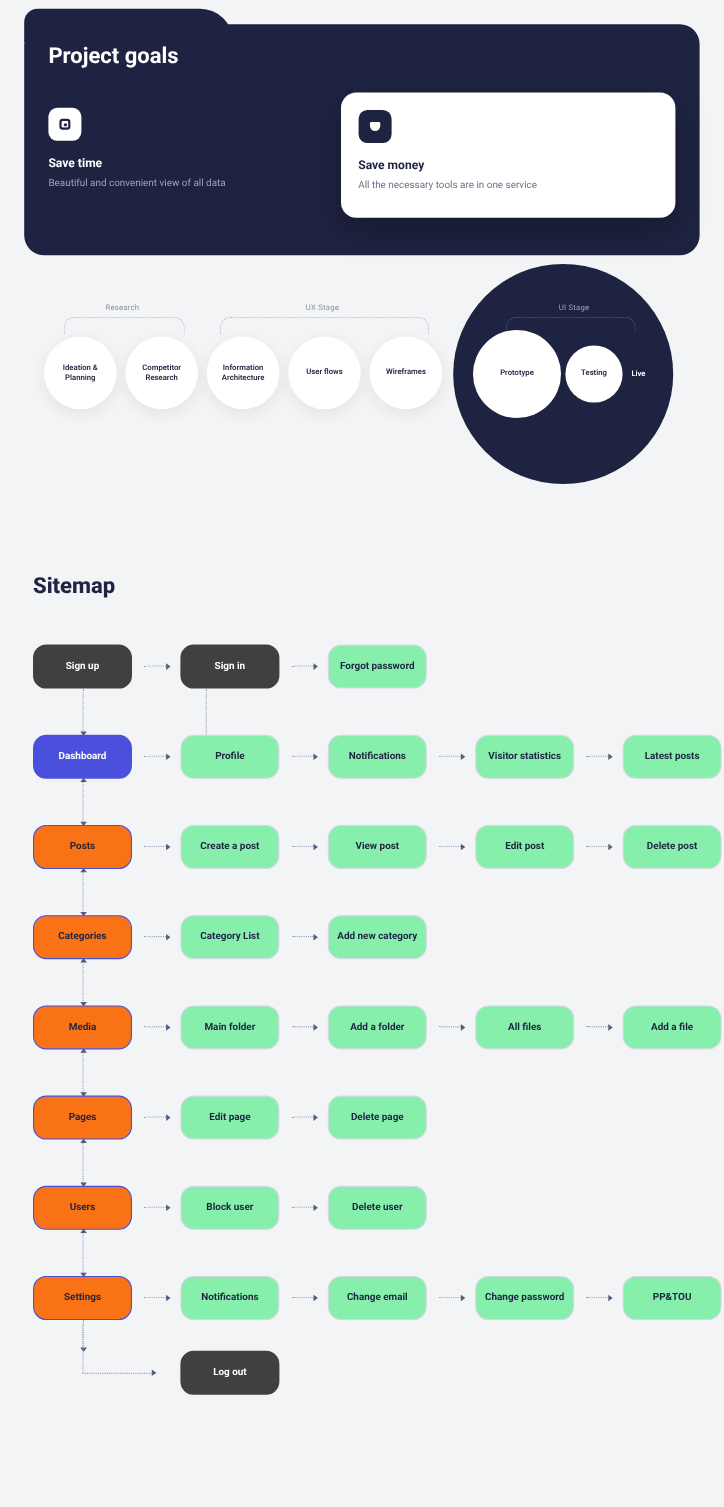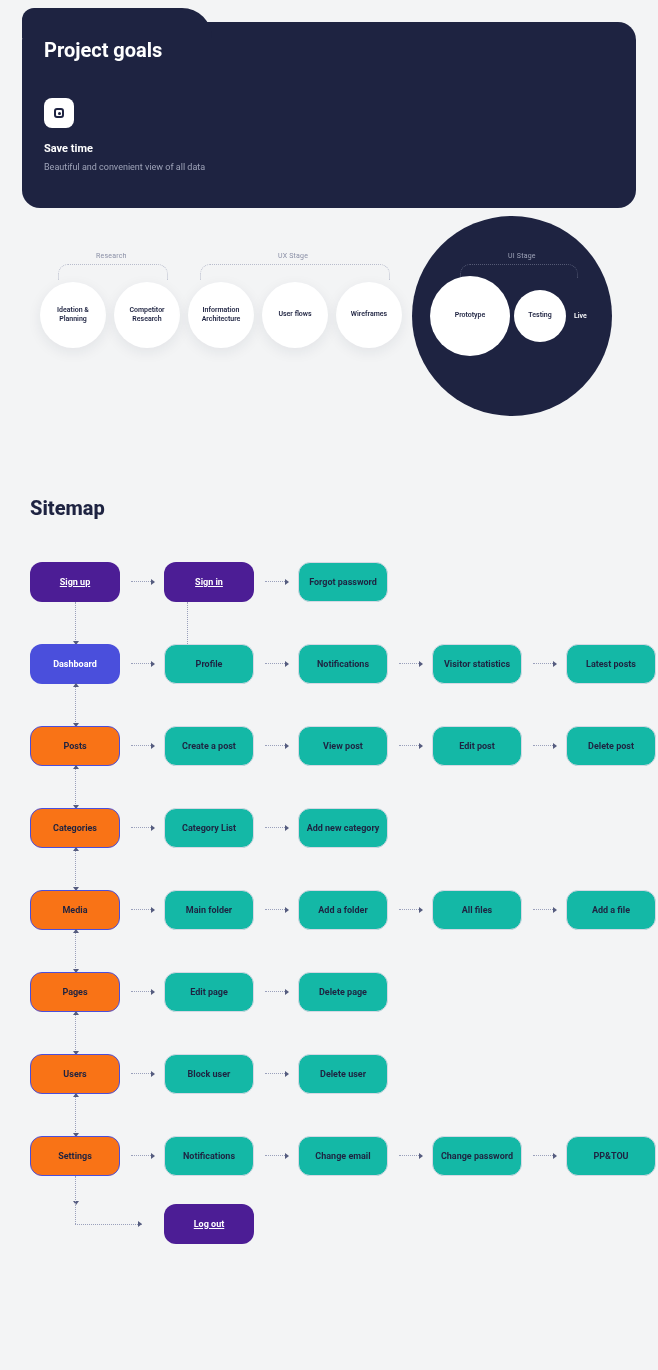--- a/index.html
+++ b/index.html
@@ -85,24 +85,24 @@
   .sitemap-title { font-size: 20px; font-weight: 800; margin-bottom: 42px; }
   .sm-grid { position: relative; }
   .sm-row { display:flex; align-items:center; gap:22px; margin-bottom: 42px; position:relative; }
   .sm-row:last-child { margin-bottom: 0; }
   .node {
     width: 90px; height: 40px; border-radius: 12px;
     display:flex; align-items:center; justify-content:center;
     font-size: 9px; font-weight: 700;
     position: relative; flex-shrink: 0;
   }
-  .node.dark { background:#4c1d95; color:#fff;text-decoration:underline; }
+  .node.dark { background:#404040; color:#fff; }
   .node.blue { background:#4a4fdc; color:#fff; }
   .node.outline-blue { background:#f97316; border:1.5px solid #4a4fdc; color:#1e2341; }
-  .node.outline-gray { background:#14b8a6; border:1.5px solid #d5d8e3; color:#1e2341; }
+  .node.outline-gray { background:#86efac; border:1.5px solid #d5d8e3; color:#1e2341; }
   
   .conn {
     position: relative; width: 22px; flex-shrink: 0;
     display:flex; align-items:center; justify-content:center;
     margin: 0 -11px;
   }
   .conn::before {
     content:""; display:block; width:100%; height:0;
     border-top:1.5px dotted #9aa0bb;
   }
@@ -140,20 +140,30 @@
 
     <div class="goals-row">
       <div class="goal">
         <div class="icon-box">
             <div class="icon-dot"></div>
           </div>
         <h4>Save time</h4>
         <p>Beautiful and convenient view of all data</p>
       </div>
 
+      <div class="goal goal-highlight">
+        <div class="icon-box">
+          <svg class="icon-cup" viewBox="0 0 24 24" fill="none">
+              <path d="M4 8h16v3a8 8 0 01-16 0V8z" fill="#fff"></path>
+              <rect x="4" y="5" width="16" height="4" rx="2" fill="#fff"></rect>
+            </svg>
+        </div>
+        <h4>Save money</h4>
+        <p>All the necessary tools are in one service</p>
+      </div>
 
 
     </div>
   </div>
 </div>
 
 <div class="stages-wrap">
 
   <span class="stage-label" style="left:96px; top:44px;">Research</span>
   <div class="stage-bracket" style="left:58px; top:56px; width:110px;"></div>

